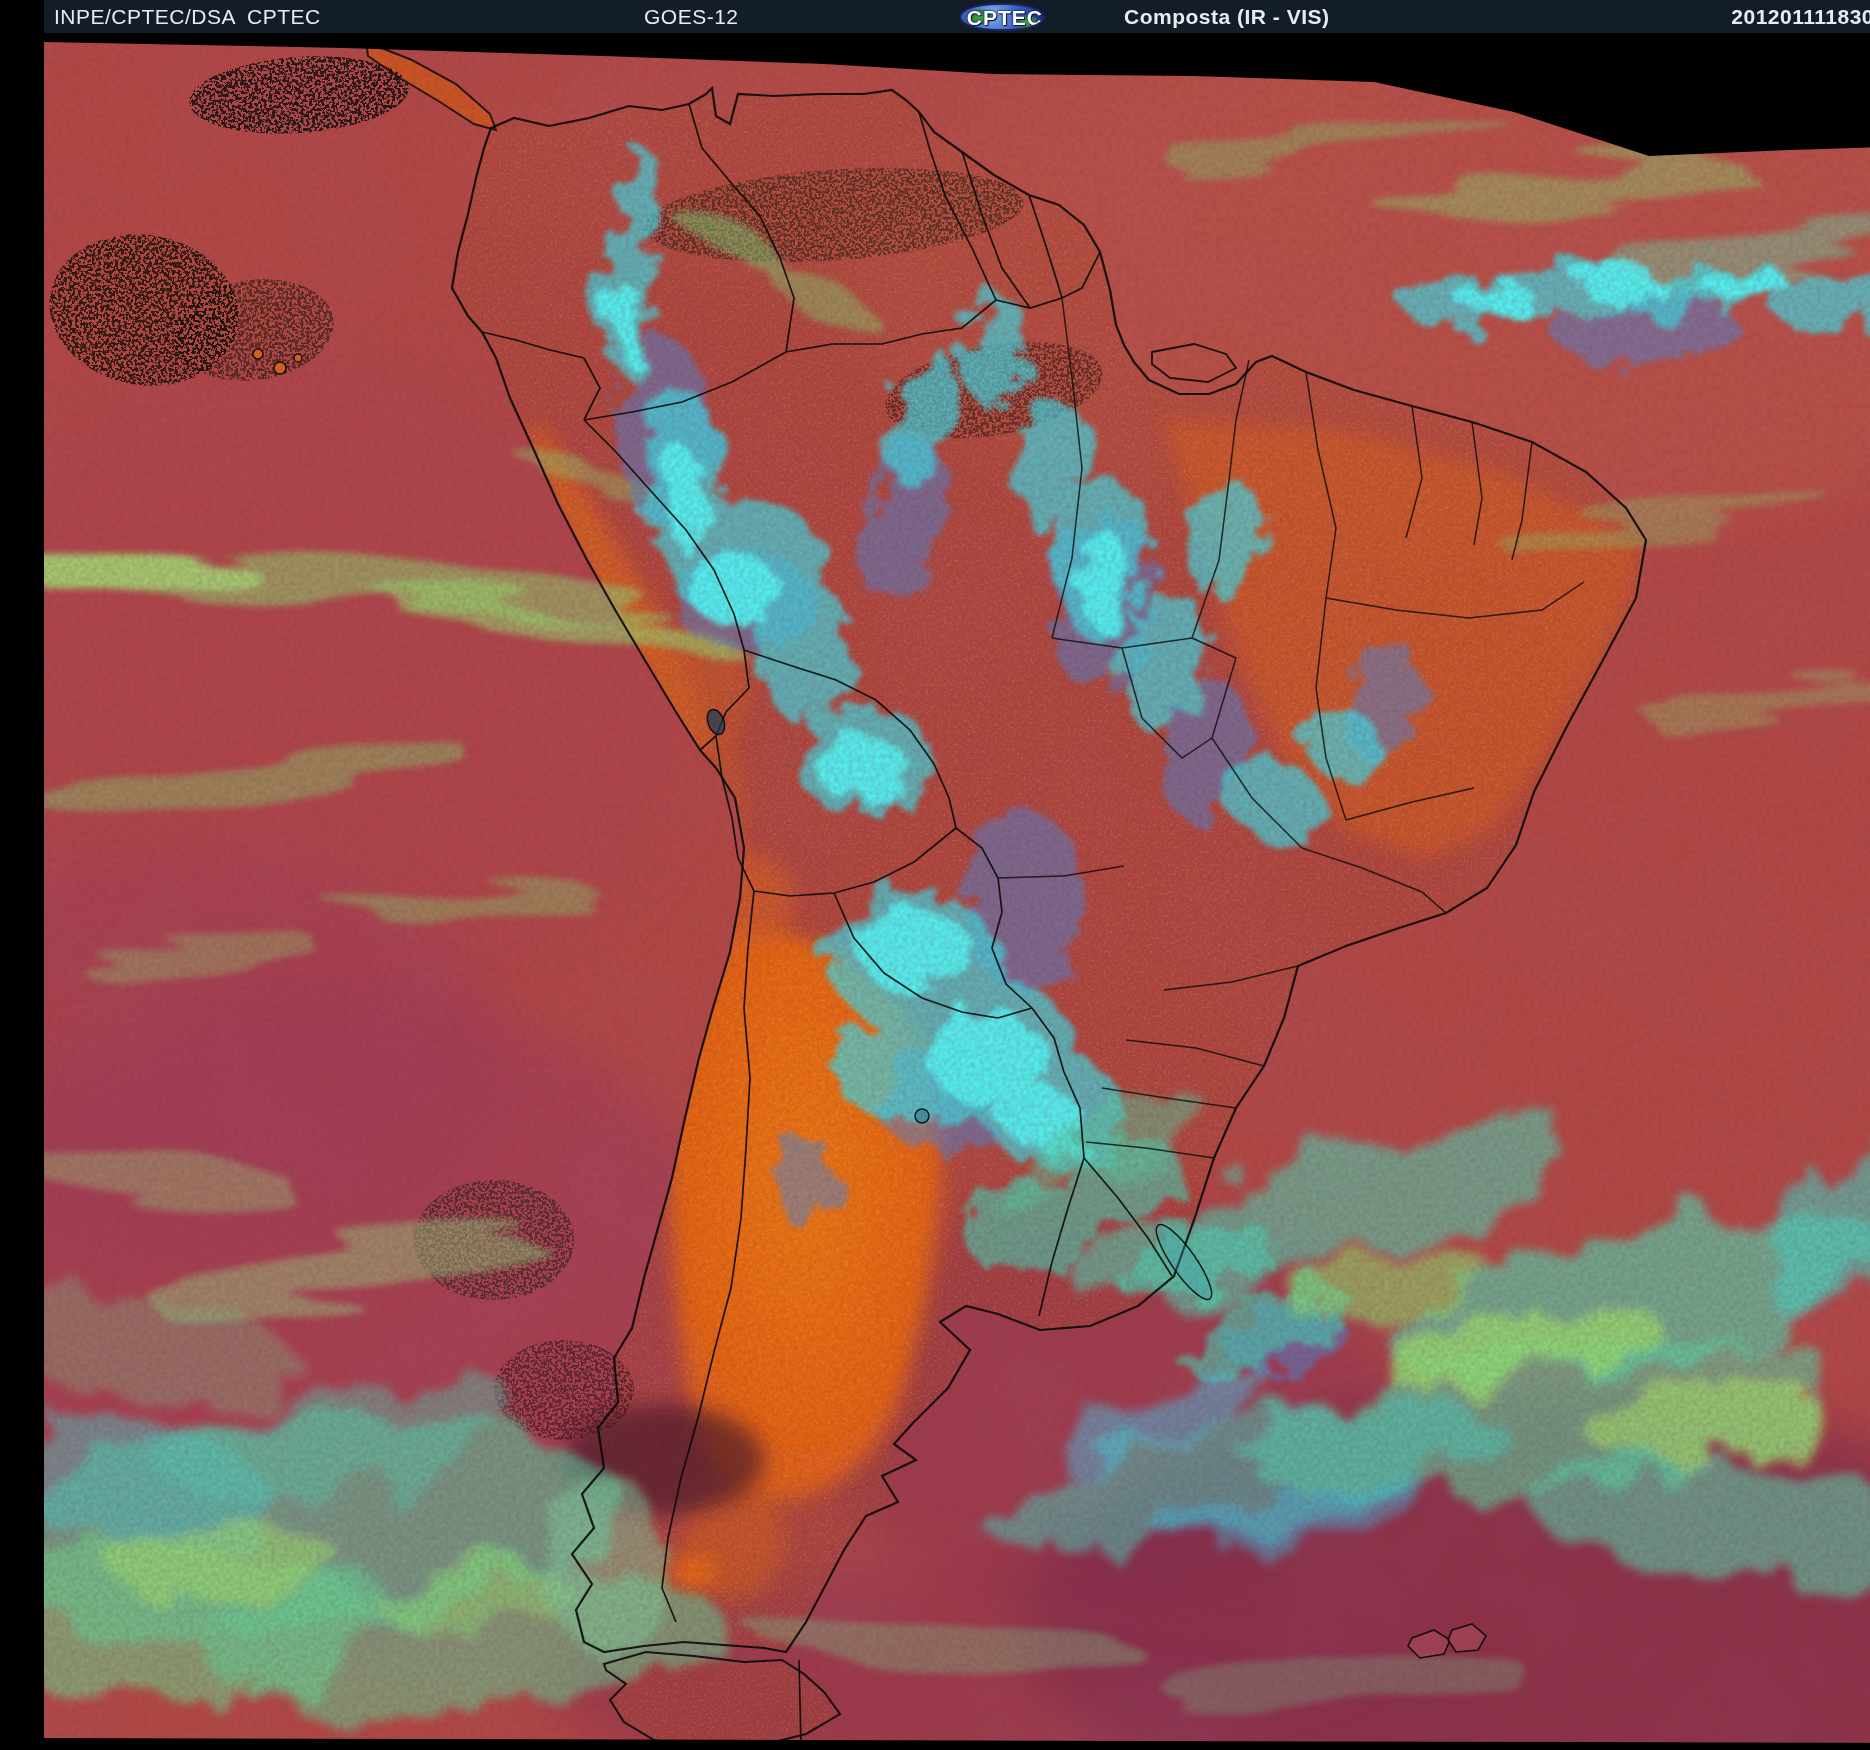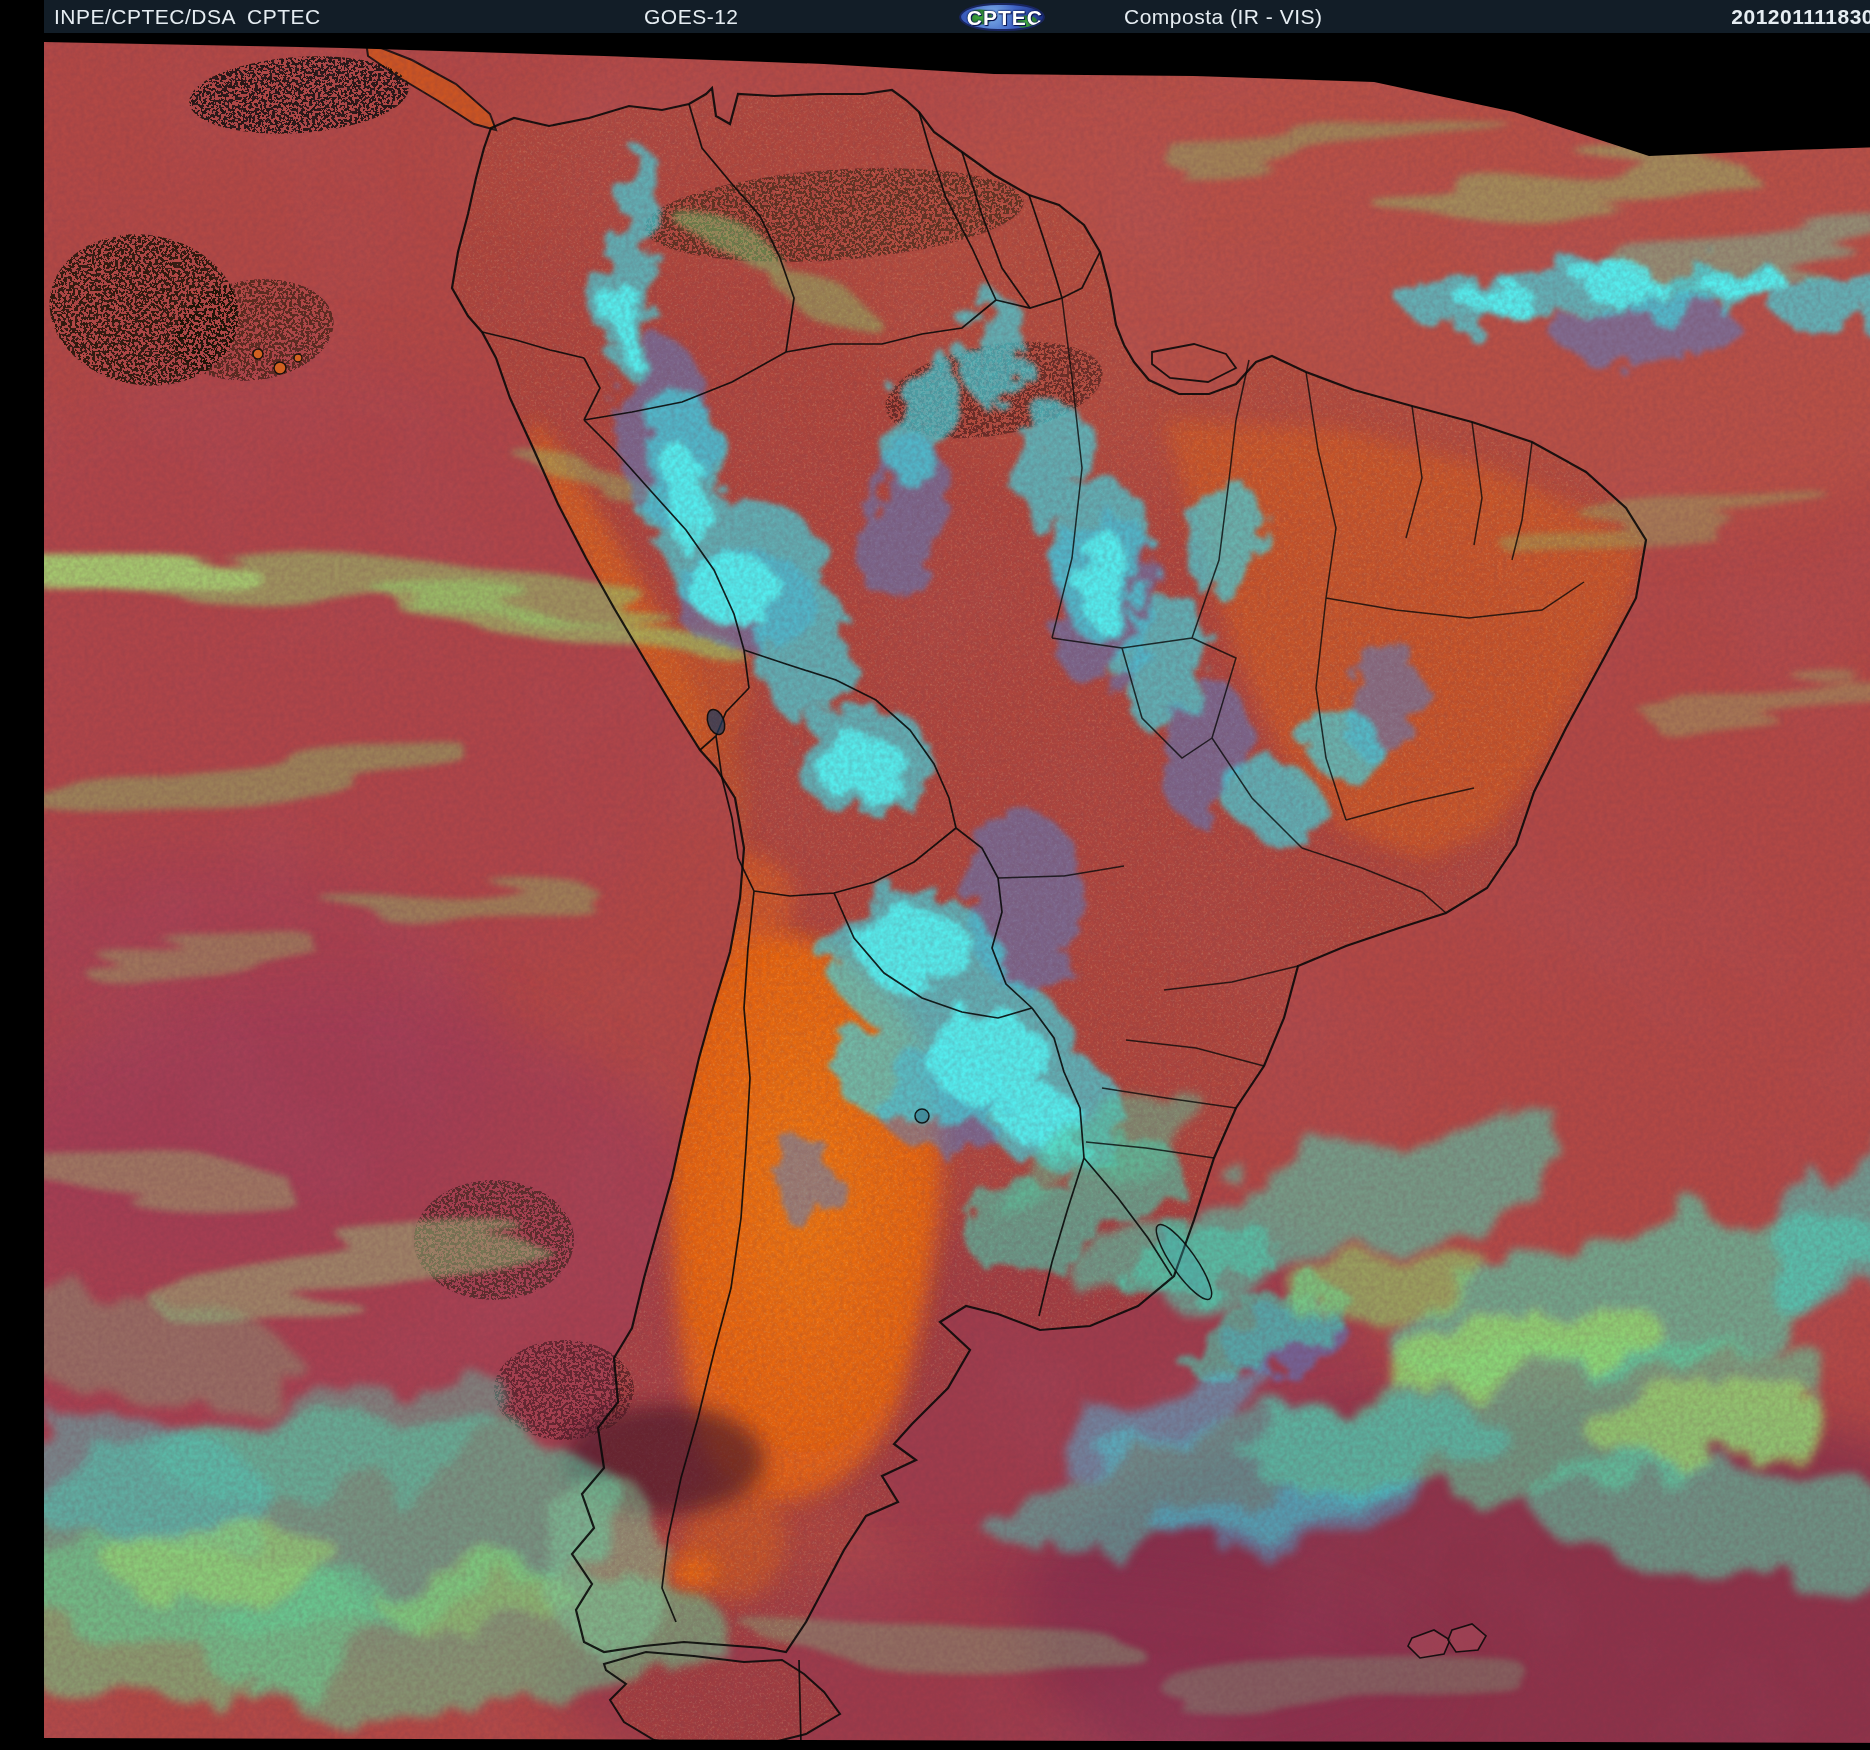--- a/index.html
+++ b/index.html
@@ -6,21 +6,21 @@
   .stage{position:relative;width:1870px;height:1750px;overflow:hidden;
          font-family:"Liberation Sans",sans-serif;background:#000;margin-left:44px;}
   
   .topbar{position:absolute;left:0;top:0;width:1870px;height:33px;
           background:#121d27;color:#e6edf2;z-index:5;}
   .topbar span{position:absolute;top:0;line-height:33px;font-size:21px;
                letter-spacing:0.5px;white-space:nowrap;}
   .t-agency{left:10px;}
   .t-noaa{left:203px;}
   .t-sat{left:600px;text-align:center;}
-  .t-prod{left:1080px;}
+  .t-prod{left:1080px;font-weight:bold;}
   .t-time{right:40px;font-weight:bold;}
   .logo{position:absolute;left:915px;top:3px;width:86px;height:28px;
         border-radius:45%/50%;border:2px solid #19255e;box-sizing:border-box;
         background:radial-gradient(circle at 38% 42%, #7db0ea 0%, #3f63c4 45%, #1b2f82 100%);
         overflow:hidden;}
   .logo::before{content:"";position:absolute;left:6px;top:4px;width:26px;height:16px;
         background:radial-gradient(ellipse at center,#3fae3e 0%,#2c7f32 60%,transparent 75%);
         border-radius:50%;}
   .logo::after{content:"";position:absolute;right:5px;top:10px;width:22px;height:14px;
         background:radial-gradient(ellipse at center,#45b343 0%,#2c7f32 60%,transparent 75%);

